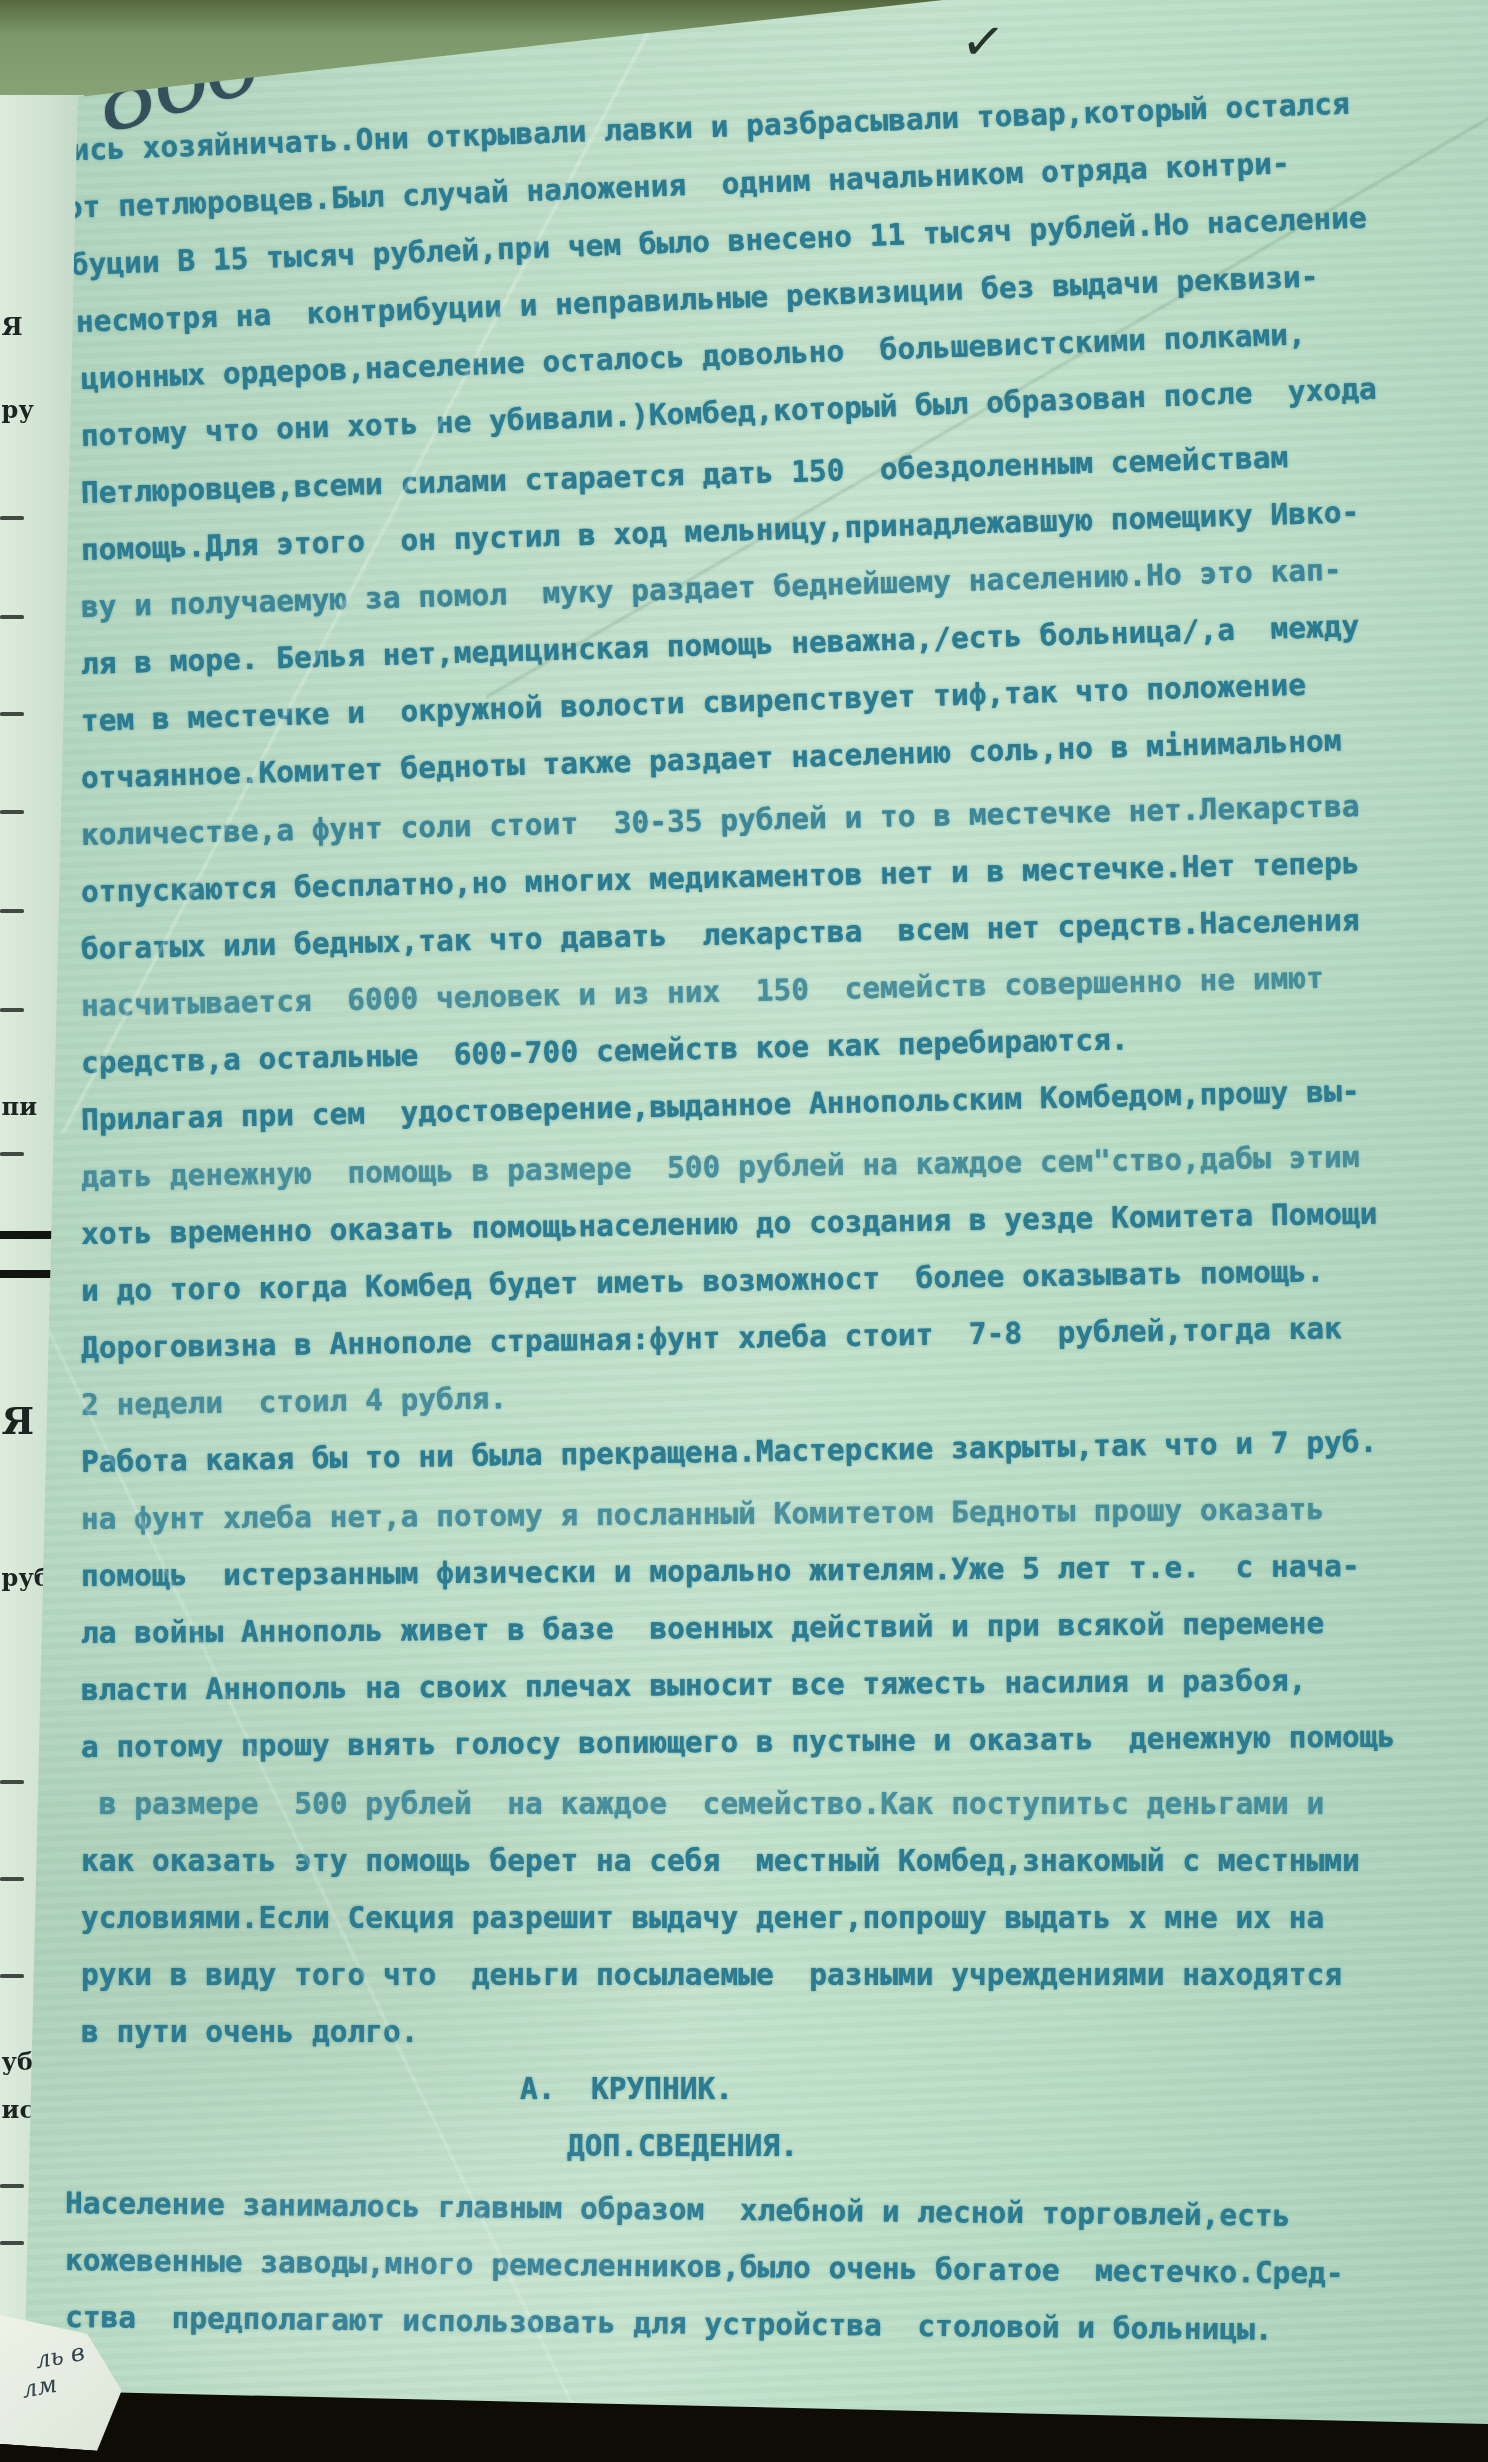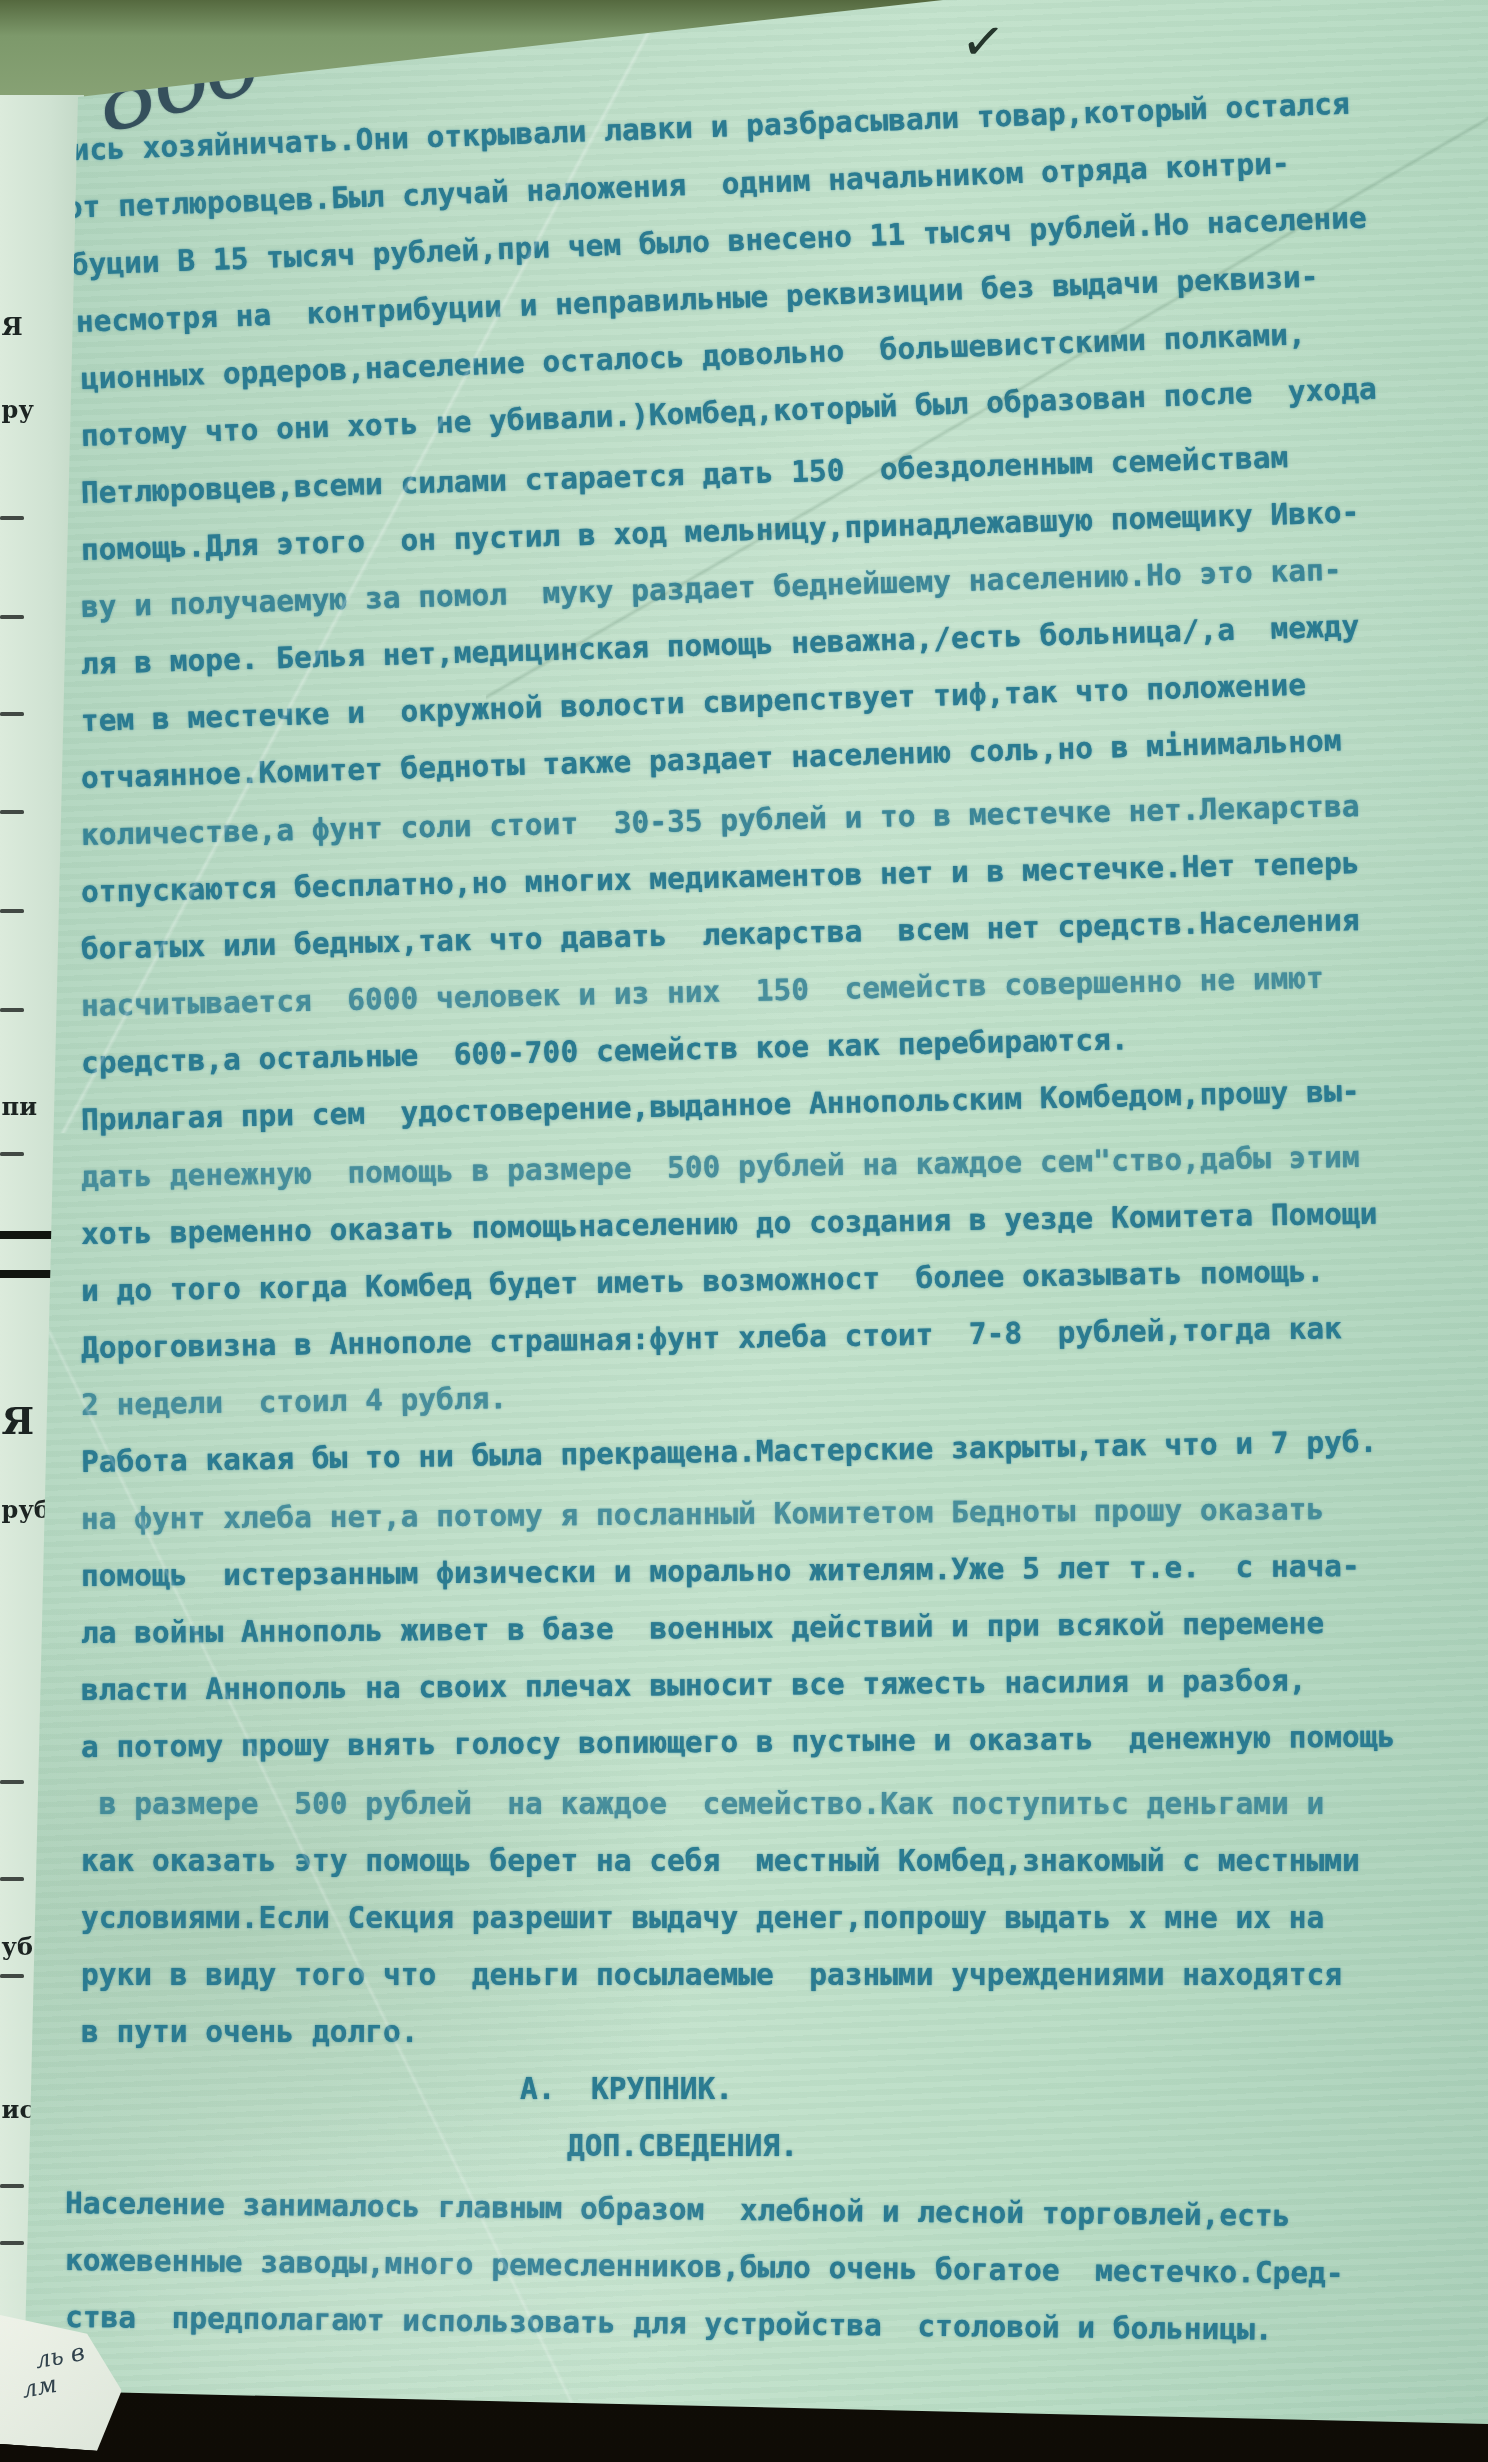--- a/index.html
+++ b/index.html
@@ -101,22 +101,22 @@
   .scrap .hw.l2{left:27.5px;top:55px;}
 </style>
 </head>
 <body>
 
 <div class="under-page">
   <span class="frag" style="top:217px">Я</span>
   <span class="frag" style="top:300px">ру</span>
   <span class="frag" style="top:997px">пи</span>
   <span class="frag big" style="top:1304px">Я</span>
-  <span class="frag" style="top:1400px">руб</span>
-  <span class="frag" style="top:1837px">уб</span>
+  <span class="frag" style="top:1468px">руб</span>
+  <span class="frag" style="top:1952px">уб</span>
   <span class="frag" style="top:2000px">ис</span>
   <i class="dash" style="top:421px"></i>
   <i class="dash" style="top:520px"></i>
   <i class="dash" style="top:617px"></i>
   <i class="dash" style="top:715px"></i>
   <i class="dash" style="top:814px"></i>
   <i class="dash" style="top:913px"></i>
   <i class="dash" style="top:1057px"></i>
   <i class="dash" style="top:1685px"></i>
   <i class="dash" style="top:1782px"></i>

